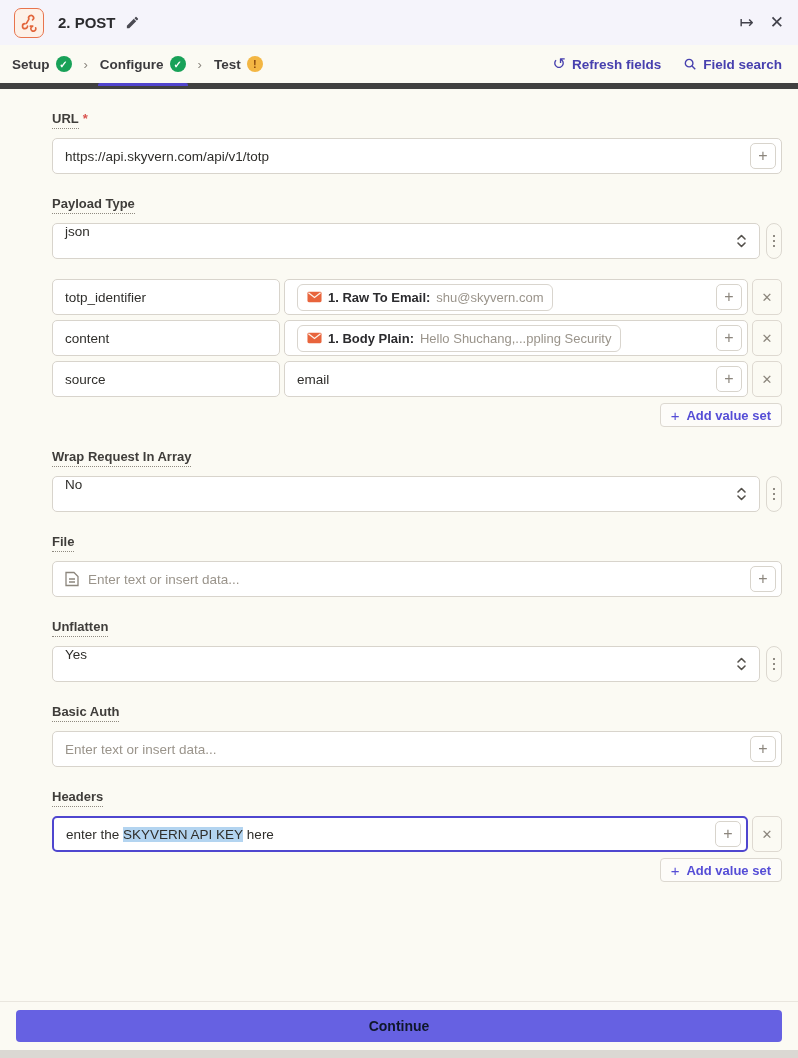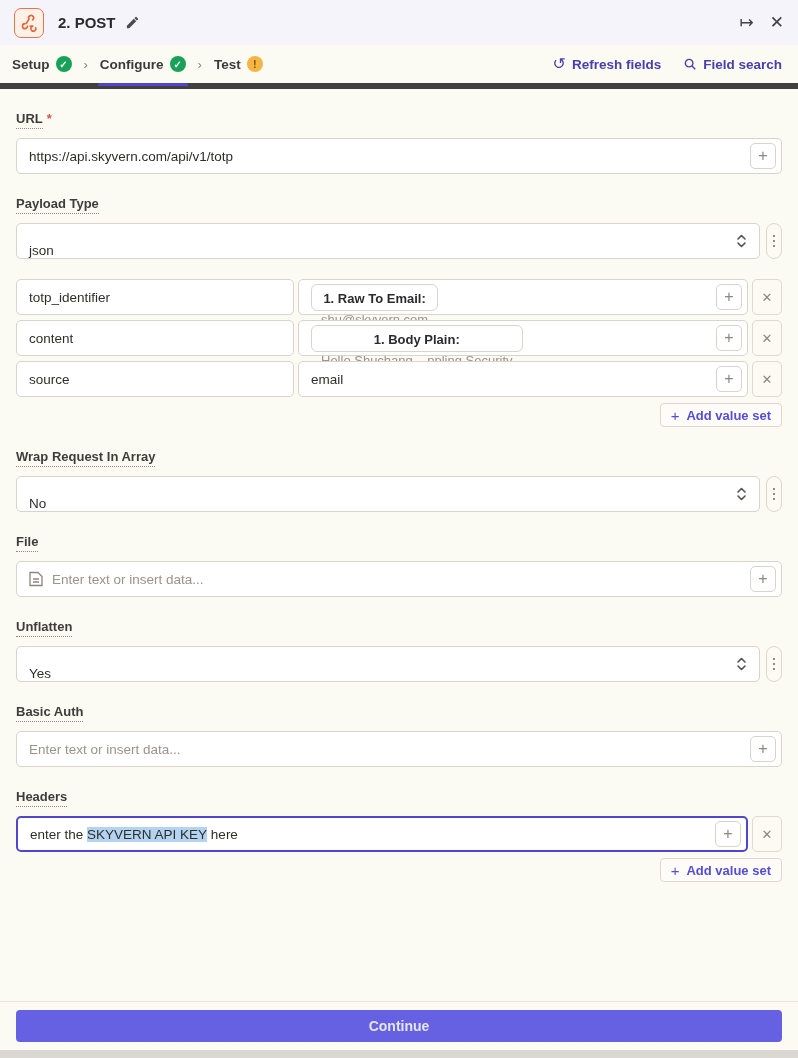--- a/index.html
+++ b/index.html
@@ -45,21 +45,21 @@
   .badge.ok { background:#18a158; }
   .badge.warn { background:#f3b643; color:#8a4a0e; font-size:11px; }
   .crumb-sep { color:#8d8880; font-size:13px; margin:0 10px; }
   .tabbar-right { margin-left:auto; display:flex; align-items:center; gap:22px; }
   .link-btn {
     display:flex; align-items:center; gap:6px;
     color:#4740ae; font-size:13.5px; font-weight:700; cursor:pointer;
   }
   .refresh-glyph { font-size:16px; font-weight:400; line-height:1; }
   
-  .content { padding:20px 16px 0; }
+  .content { padding:20px 16px 0;margin-left:36px; }
   .fgroup { margin-bottom:20px; }
   .flabel-row { margin-bottom:9px; }
   .flabel {
     display:inline-block; font-size:13px; font-weight:700; color:#3f3d3a;
     border-bottom:1px dotted #8f8a80; padding-bottom:2px;
   }
   .req { color:#d9534f; font-size:13px; font-weight:700; margin-left:4px; }
   .tinput {
     position:relative; height:36px; background:#fff;
     border:1px solid #d8d4cc; border-radius:5px;
@@ -71,68 +71,68 @@
   .plusbox {
     position:absolute; right:5px; top:50%; transform:translateY(-50%);
     width:26px; height:26px; border:1px solid #d8d4cc; border-radius:5px;
     display:flex; align-items:center; justify-content:center;
     color:#8c867d; font-size:16px; background:#fff; cursor:pointer;
   }
   .selrow { display:flex; align-items:stretch; gap:6px; }
   .selbox {
     position:relative; flex:1; height:36px; background:#fff;
     border:1px solid #d8d4cc; border-radius:5px;
-    display:flex; align-items:flex-end; padding:0 34px 0 12px;
+    display:flex; align-items:flex-start; padding:0 34px 0 12px;
     font-size:13.5px; cursor:pointer;
   }
   .stepper { position:absolute; right:12px; top:50%; transform:translateY(-50%); display:flex; }
   .kebab {
     width:16px; border:1px solid #dcd8d0; border-radius:8px; background:transparent;
     display:flex; flex-direction:column; align-items:center; justify-content:center;
     gap:2.5px; cursor:pointer;
   }
   .kebab i { width:2.5px; height:2.5px; border-radius:50%; background:#6d675f; }
   
   .drow { display:flex; align-items:stretch; gap:4px; margin-bottom:5px; }
   .keyinput {
-    width:278px; height:36px; background:#fff; border:1px solid #d8d4cc;
+    width:228px; height:36px; background:#fff; border:1px solid #d8d4cc;
     border-radius:5px; display:flex; align-items:center; padding:0 12px;
     font-size:13.5px;
   }
   .valinput { flex:1; }
   .xbox {
     width:30px; height:36px; border:1px solid #ded9d1; border-radius:5px;
     display:flex; align-items:center; justify-content:center;
     color:#8c867d; font-size:13px; cursor:pointer; background:transparent;
   }
   .token {
     display:inline-flex; align-items:center; gap:6px;
     border:1px solid #d9d5ce; border-radius:6px; background:#fff;
-    height:27px; padding:0 9px; max-width:100%; cursor:pointer;flex-direction:column;
+    height:27px; padding:0 9px; max-width:100%; cursor:pointer;
   }
   .token b { font-size:13px; color:#2b2b2e; white-space:nowrap; }
   .token .tval { font-size:13px; color:#9a948b; white-space:nowrap; }
   .addset-row { display:flex; justify-content:flex-end; margin-top:6px; }
   .addset {
     display:flex; align-items:center; gap:7px; height:24px; padding:0 10px;
     border:1px solid #dcd8d0; border-radius:4px; background:#fdfcf9;
     color:#554dd6; font-size:13px; font-weight:700; cursor:pointer;
   }
   .addset .plus { font-size:15px; font-weight:400; }
   .pre { white-space:pre; }
   .hl { background:#b3d4f0; }
   
   .footer {
     position:absolute; left:0; right:0; bottom:8px; height:49px;
     border-top:1px solid #e9e6de; background:#fbfaf3;
     display:flex; align-items:center; padding:0 16px;
   }
   .continue {
     flex:1; height:32px; background:#6661e2; border:none; border-radius:4px;
-    color:#e5e5e5; font-size:14px; font-weight:700; cursor:pointer;
+    color:#0f172a; font-size:14px; font-weight:700; cursor:pointer;
     font-family:"Liberation Sans", sans-serif;
   }
   .bottom-strip {
     position:absolute; left:0; right:0; bottom:0; height:8px; background:#dbd8d3;
   }
   svg { display:block; }
 </style>
 </head>
 <body>
 

